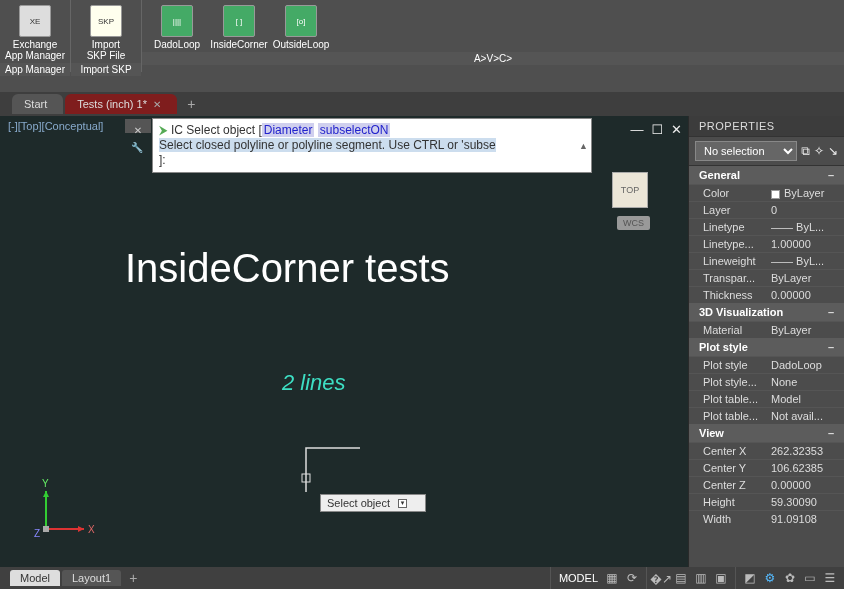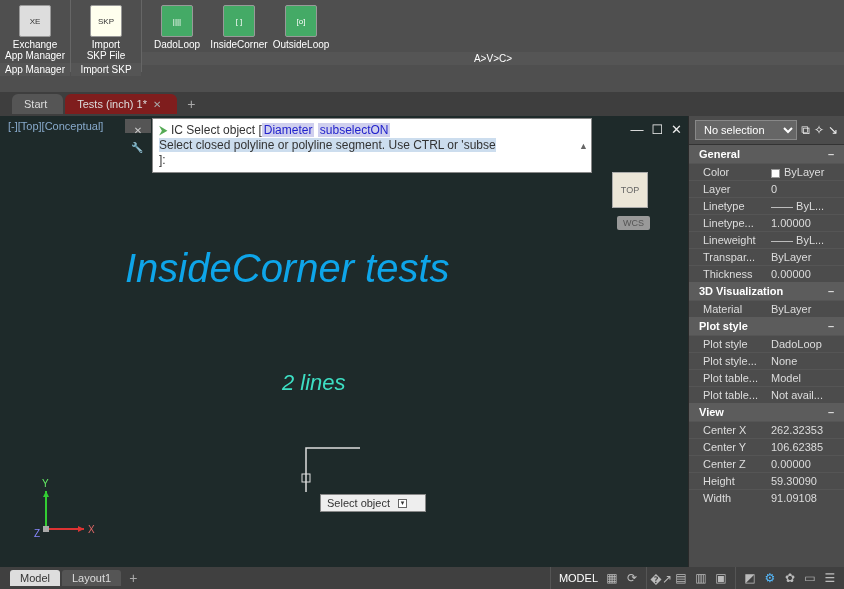--- a/index.html
+++ b/index.html
@@ -24,21 +24,21 @@
 .cmdpane-hdr { height: 14px; background: #555; position: absolute; left: -28px; top: 0; width: 26px; display: flex; flex-direction: column; align-items: center; gap: 6px; padding-top: 6px; }
 .cmdpane-hdr span { font-size: 10px; cursor: pointer; color:#ccc; }
 .cmdlines { font-family: Consolas, monospace; font-size: 12px; padding: 4px 6px; color: #333; background: #fff; position: relative; line-height: 15px; }
 .cmdlines .kw { color: #2222cc; background: #d0d0ee; padding: 0 2px; }
 .cmdlines .sel { background: #cde; }
 .cmd-arrow { position: absolute; right: 3px; top: 20px; font-size: 9px; color: #666; }
 .win-ctrls { position: absolute; right: 6px; top: 6px; display: flex; gap: 8px; color: #eee; font-size: 13px; }
 .win-ctrls span { cursor: pointer; }
 .viewcube { position: absolute; right: 40px; top: 56px; width: 36px; height: 36px; background: #ece6d8; border: 1px solid #aaa; display: flex; align-items: center; justify-content: center; font-size: 9px; color: #666; cursor: pointer; }
 .wcs-btn { position: absolute; right: 38px; top: 100px; background: #999; color: #555; font-size: 9px; padding: 2px 6px; border-radius: 2px; cursor: pointer; }
-.big-text { position: absolute; left: 125px; top: 130px; color: #0ea5e9; font-size: 40px; font-style: italic; font-weight: 500; }
+.big-text { position: absolute; left: 125px; top: 130px; color: #ffffff; font-size: 40px; font-weight: 500; }
 .sub-text { position: absolute; left: 282px; top: 254px; color: #3ddec3; font-size: 22px; font-style: italic; }
 .geo { position: absolute; left: 300px; top: 326px; }
 .geo svg { display: block; }
 .tooltip { position: absolute; left: 320px; top: 378px; background: #eee; border: 1px solid #888; font-size: 11px; color: #333; padding: 2px 18px 2px 6px; display:flex; align-items:center; gap:8px; }
 .tooltip .dd { width:9px; height:9px; border:1px solid #666; background:#fff; font-size:7px; display:flex; align-items:center; justify-content:center; }
 .ucs { position: absolute; left: 28px; bottom: 20px; }
 .ucs svg { display:block; }
 .props { width: 156px; background: #4c4c4c; border-left: 1px solid #2a2a2a; font-size: 11px; color: #ddd; }
 .props-hdr { background: #3c3c3c; padding: 4px 10px; font-size: 11px; letter-spacing: .5px; border-bottom:1px solid #333; }
 .props-sel { display:flex; align-items:center; gap:4px; padding: 4px 6px; border-bottom:1px solid #333; }
@@ -168,20 +168,21 @@
         <line x1="18" y1="52" x2="18" y2="14" stroke="#3c3" stroke-width="2"></line>
         <polygon points="18,14 15,20 21,20" fill="#3c3"></polygon>
         <text x="14" y="10" fill="#6e6" font-size="10">Y</text>
         <text x="6" y="60" fill="#88f" font-size="10">Z</text>
         <rect x="15" y="49" width="6" height="6" fill="#aaa"></rect>
       </svg>
     </div>
   </div>
 
   <div class="props">
+    <div class="props-hdr">PROPERTIES</div>
     <div class="props-sel">
       <select>
         <option>No selection</option>
       </select>
       <span class="ico">⧉</span>
       <span class="ico">✧</span>
       <span class="ico">↘</span>
     </div>
     <div id="props-body">
         <div class="props-cat">

